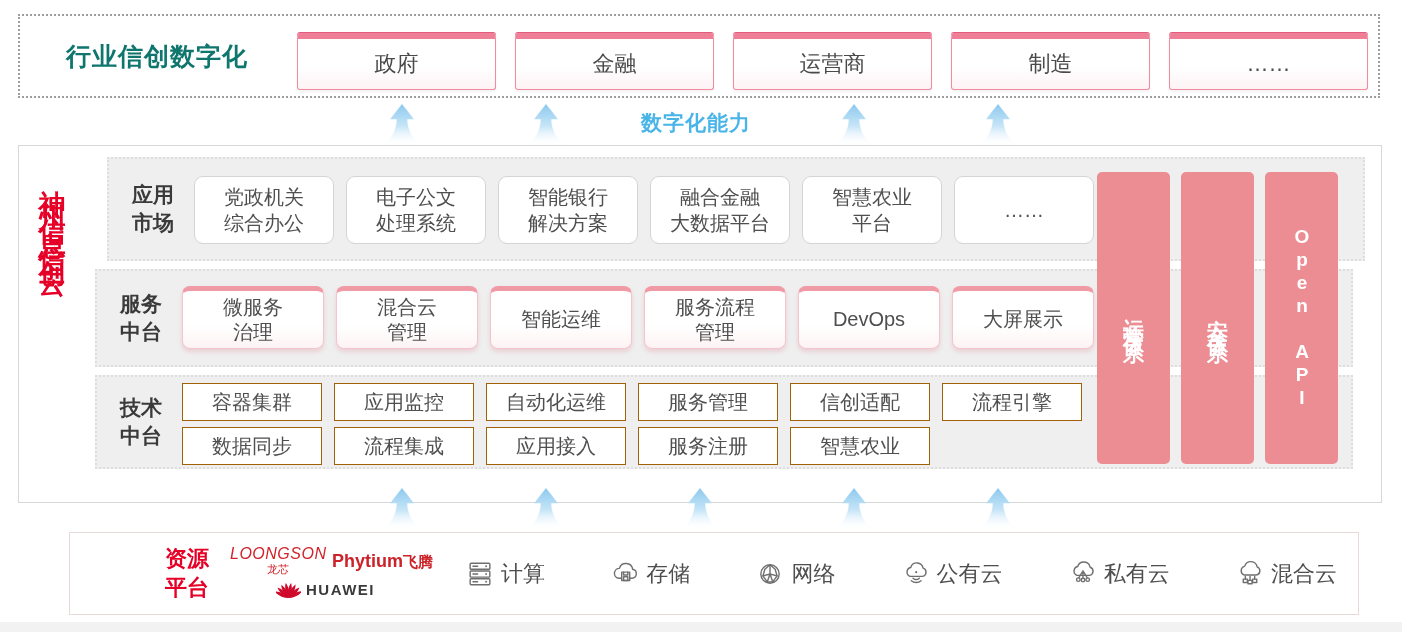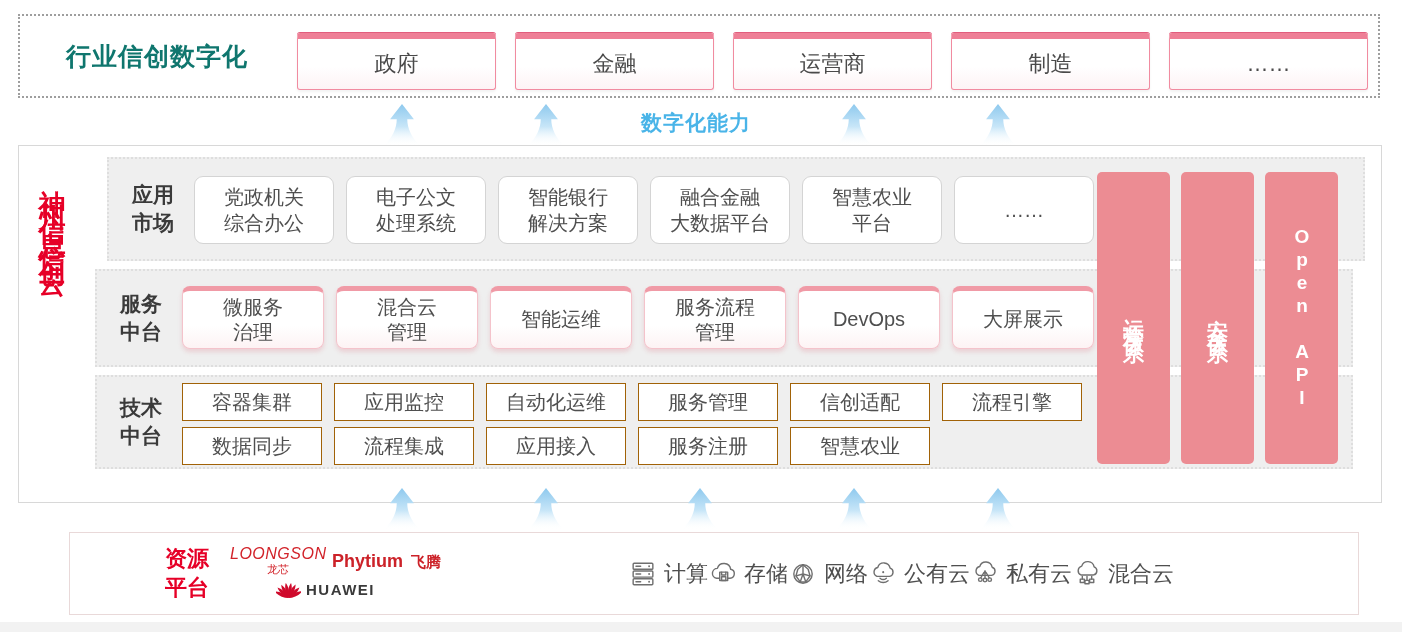--- a/index.html
+++ b/index.html
@@ -62,25 +62,25 @@
 
   
   .res-box{position:absolute;left:55px;top:532px;width:1290px;height:83px;
     border:1px solid #e9d9d9;box-sizing:border-box;background:#fff;margin-left:14px;}
   .res-label{position:absolute;left:95px;top:50%;transform:translateY(-50%);
     color:#e60027;font-weight:bold;font-size:22px;line-height:1.35;}
   .logo-loongson{position:absolute;left:160px;top:12px;width:96px;text-align:center;color:#d2232a;}
   .loong-main{font-size:16px;font-weight:normal;font-style:italic;letter-spacing:0.5px;}
   .loong-sub{font-size:11px;margin-top:-1px;}
   .logo-phytium{position:absolute;left:262px;top:18px;color:#cc2229;font-size:18px;font-weight:bold;}
-  .phytium-cn{font-size:15px;padding-left:8px;}
+  .phytium-cn{font-size:15px;}
   .logo-huawei{position:absolute;left:206px;top:46px;display:flex;align-items:center;gap:5px;}
   .huawei-text{color:#3a3a3a;font-weight:bold;font-size:15px;letter-spacing:1.5px;}
   .res-items{position:absolute;left:395px;top:0;height:100%;width:872px;
-    display:flex;align-items:center;justify-content:center;}
+    display:flex;align-items:center;justify-content:space-between;}
   .res-item{display:flex;align-items:center;gap:6px;}
   .res-item-label{font-size:22px;color:#4f4f4f;}
   .icon-svg{stroke:#6f6f6f;fill:none;stroke-width:1.5;stroke-linecap:round;stroke-linejoin:round;}
 
   .bottom-strip{position:absolute;left:0;top:622px;width:1402px;height:10px;background:#f2f2f2;}
 </style>
 </head>
 <body>
 
 <svg width="0" height="0" style="position:absolute" aria-hidden="true">

